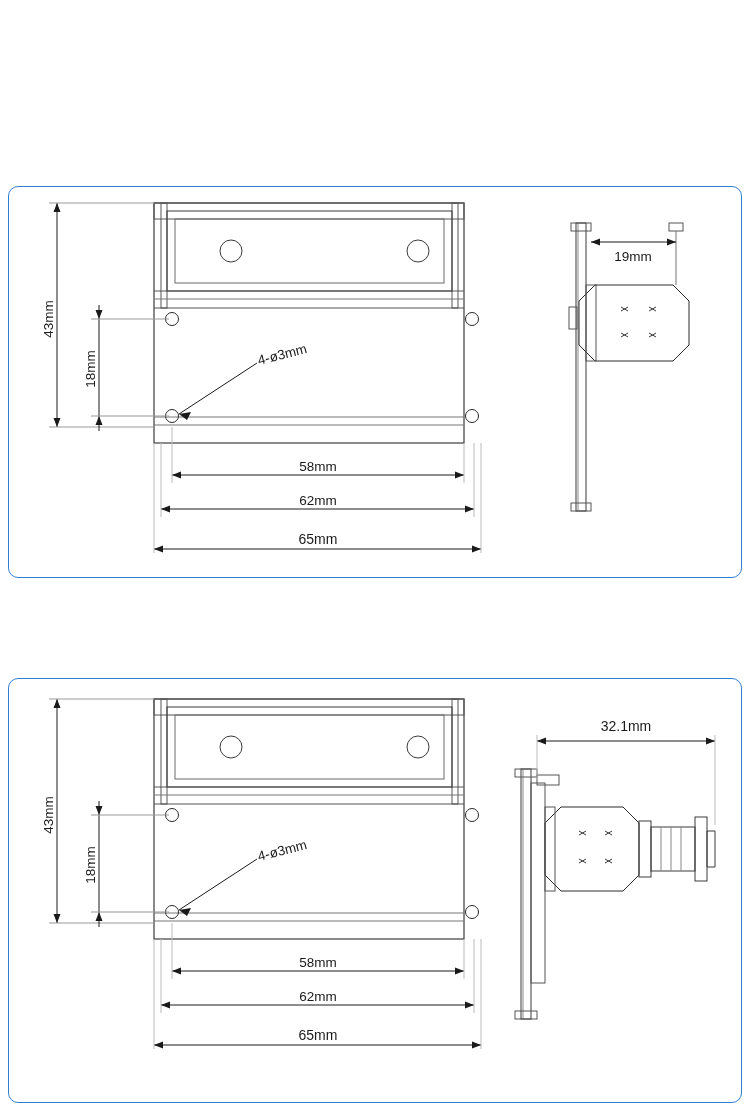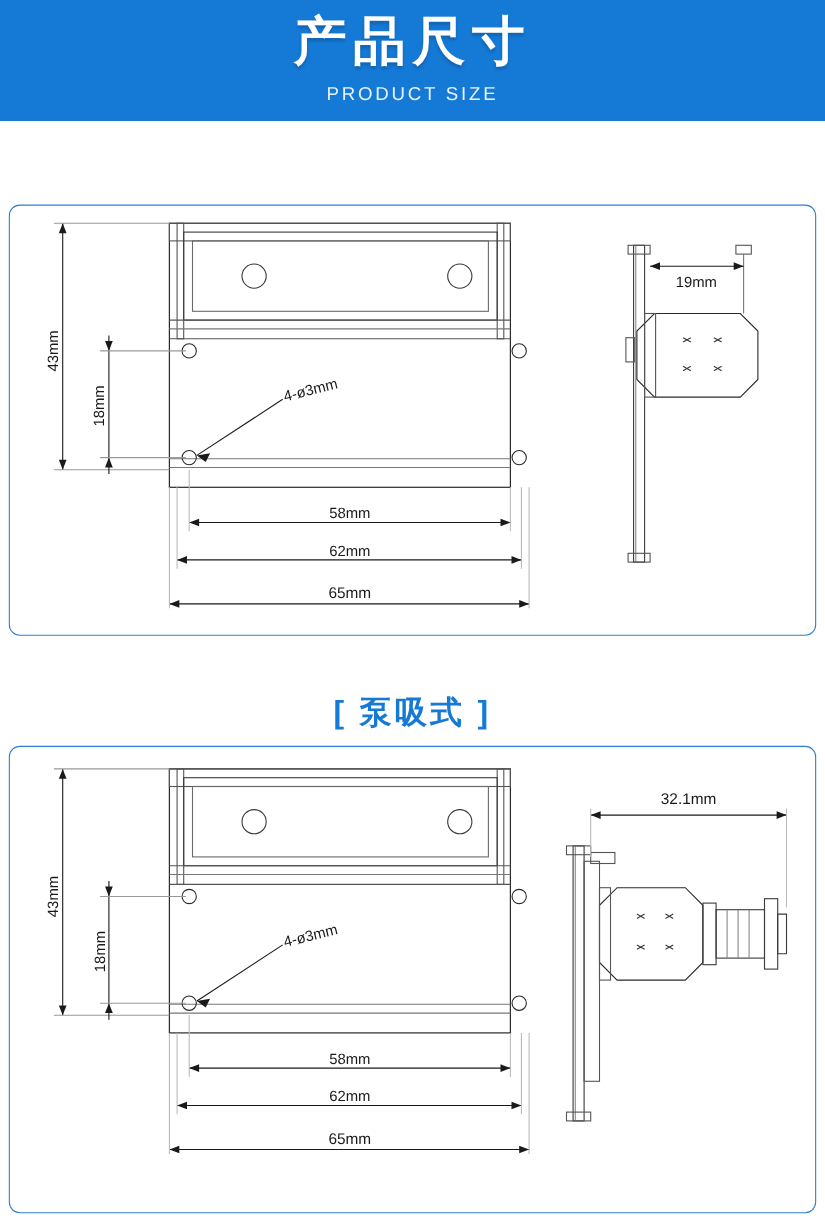--- a/index.html
+++ b/index.html
@@ -79,24 +79,20 @@
     fill: #1a1a1a;
   }
   svg .dimtxt { font-size: 13.5px; }
   svg .dimtxt-lg { font-size: 14px; }
 </style>
 </head>
 <body>
 
 <div id="page">
 
-  <div class="banner">
-    <div class="banner-title">产品尺寸</div>
-    <div class="banner-sub">PRODUCT SIZE</div>
-  </div>
 
 
   <div class="panel" id="panel-1">
     <svg width="730" height="388" viewBox="0 0 730 388">
       <g stroke="#1a1a1a" fill="none" stroke-width="1">
 
         <rect x="145" y="16" width="310" height="240" stroke="#2a2a2a" stroke-width="1.1"></rect>
 
         <rect x="145" y="16" width="310" height="16" stroke="#555"></rect>
         <rect x="152" y="16" width="6" height="105" stroke="#555"></rect>
@@ -184,21 +180,20 @@
         <rect x="562" y="316" width="20" height="8" stroke="#555"></rect>
 
         <line x1="582" y1="55" x2="667" y2="55" stroke="#1a1a1a"></line>
         <path d="M582 55 l9 -3.5 v7 z" fill="#1a1a1a" stroke="none"></path>
         <path d="M667 55 l-9 -3.5 v7 z" fill="#1a1a1a" stroke="none"></path>
         <text class="dimtxt" x="624" y="74" text-anchor="middle" fill="#1a1a1a" stroke="none">19mm</text>
       </g>
     </svg>
   </div>
 
-  <div class="sect-title" id="title-2">[ 泵吸式 ]</div>
 
   <div class="panel" id="panel-2">
     <svg width="730" height="421" viewBox="0 0 730 421">
       <g stroke="#1a1a1a" fill="none" stroke-width="1">
 
         <rect x="145" y="20" width="310" height="240" stroke="#2a2a2a" stroke-width="1.1"></rect>
         <rect x="145" y="20" width="310" height="16" stroke="#555"></rect>
         <rect x="152" y="20" width="6" height="105" stroke="#555"></rect>
         <rect x="443" y="20" width="6" height="105" stroke="#555"></rect>
         <rect x="158" y="28" width="285" height="80" stroke="#3a3a3a"></rect>

